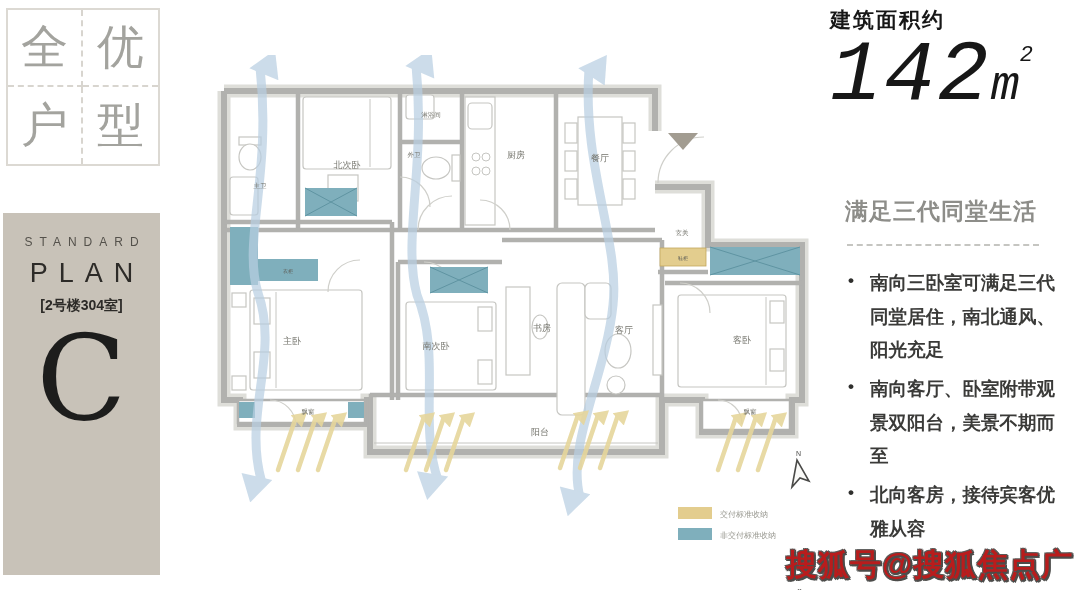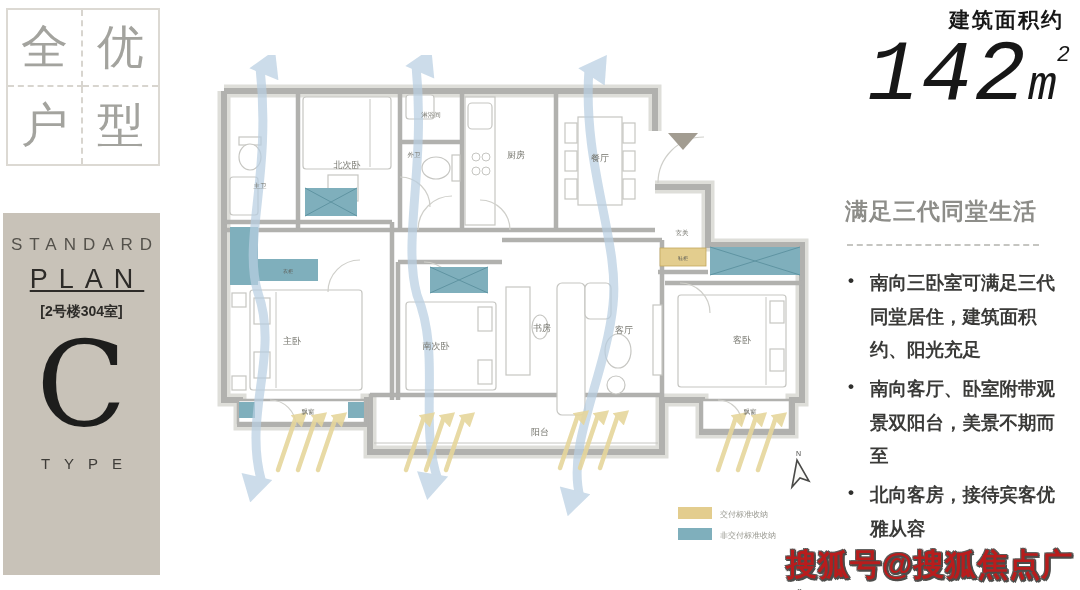--- a/index.html
+++ b/index.html
@@ -13,30 +13,30 @@
            display:grid; grid-template-columns:1fr 1fr; grid-template-rows:1fr 1fr; }
   #badge .cell { display:flex; align-items:center; justify-content:center;
                  font-family:"DejaVu Serif", serif;
                  font-size:47px; color:#a3a39e; font-weight:400; }
   #badge .cell.br-r { border-right:2px dashed #d8d5cf; }
   #badge .cell.br-b { border-bottom:2px dashed #d8d5cf; }
 
   
   #std-card { left:3px; top:213px; width:157px; height:362px;
               background:#c8c2b8; text-align:center; color:#44423e; }
-  .std-eyebrow { margin-top:22px; font-size:17px; letter-spacing:7px; color:#54514b; text-indent:7px; }
+  .std-eyebrow { margin-top:22px; font-size:12px; letter-spacing:7px; color:#54514b; text-indent:7px; }
   .std-subtitle { margin-top:13px; font-size:19px; letter-spacing:9px; color:#3e3c38; text-indent:9px; }
-  .std-title { margin-top:9px; font-size:27px; letter-spacing:11px; color:#2d2b28; text-indent:11px; font-weight:500;text-decoration:underline; }
+  .std-title { margin-top:9px; font-size:27px; letter-spacing:11px; color:#2d2b28; text-indent:11px; font-weight:500; }
   .std-unit { margin-top:8px; font-size:14px; font-weight:700; color:#2d2b28; }
   .std-letter { margin-top:2px; font-family:"DejaVu Serif", serif; font-size:118px;
                 line-height:1.05; color:#1d1d1c; }
   .std-type { margin-top:8px; font-size:15px; letter-spacing:14px; text-indent:14px; color:#3e3c38; }
 
   
-  #area { left:830px; top:6px; width:240px; text-align:right; color:#171717; }
+  #area { left:830px; top:6px; width:240px; text-align:left; color:#171717; }
   .area-label { font-size:21px; font-weight:700; letter-spacing:2px; padding-right:6px; }
   .area-value { font-family:Liberation Mono, monospace; font-style:italic; line-height:0.95; margin-top:2px; }
   .area-value .num { font-size:86px; letter-spacing:2px; }
   .area-value .unit { font-size:48px; }
   .area-value sup { font-size:22px; vertical-align:38px; }
 
   
   #points { left:845px; top:196px; width:228px; }
   .pt-title { font-size:23px; font-weight:700; color:#8d8d89; letter-spacing:1px; }
   .pt-divider { width:192px; border-top:2px dashed #c5c5c1; margin:17px 0 20px 2px; }
@@ -73,35 +73,34 @@
   <div class="cell br-b">优</div>
   <div class="cell br-r">户</div>
   <div class="cell">型</div>
 </div>
 
 <div id="std-card" class="abs">
   <div class="std-eyebrow">STANDARD</div>
   <div class="std-title">PLAN</div>
   <div class="std-unit">[2号楼304室]</div>
   <div class="std-letter">C</div>
-  <div class="std-type">TYPE</div>
 </div>
 
 <div id="area" class="abs">
   <div class="area-label">建筑面积约</div>
   <div class="area-value">
     <span class="num">142</span><span class="unit">m</span><sup>2</sup>
   </div>
 </div>
 
 <div id="points" class="abs">
   <div class="pt-title">满足三代同堂生活</div>
   <div class="pt-divider"></div>
   <ul class="pt-list">
-    <li>南向三卧室可满足三代同堂居住，建筑面积约、阳光充足</li>
+    <li>南向三卧室可满足三代同堂居住，南北通风、阳光充足</li>
     <li>南向客厅、卧室附带观景双阳台，美景不期而至</li>
     <li>北向客房，接待宾客优雅从容</li>
   </ul>
 </div>
 
 <div id="watermark" class="abs">搜狐号@搜狐焦点广安站</div>
 
 <svg id="plan" class="abs" viewBox="0 0 615 510">
   <defs>
     <marker id="bluehead" viewBox="0 0 10 10" refX="5" refY="3.5" markerWidth="3.4" markerHeight="3.4" orient="auto-start-reverse">

